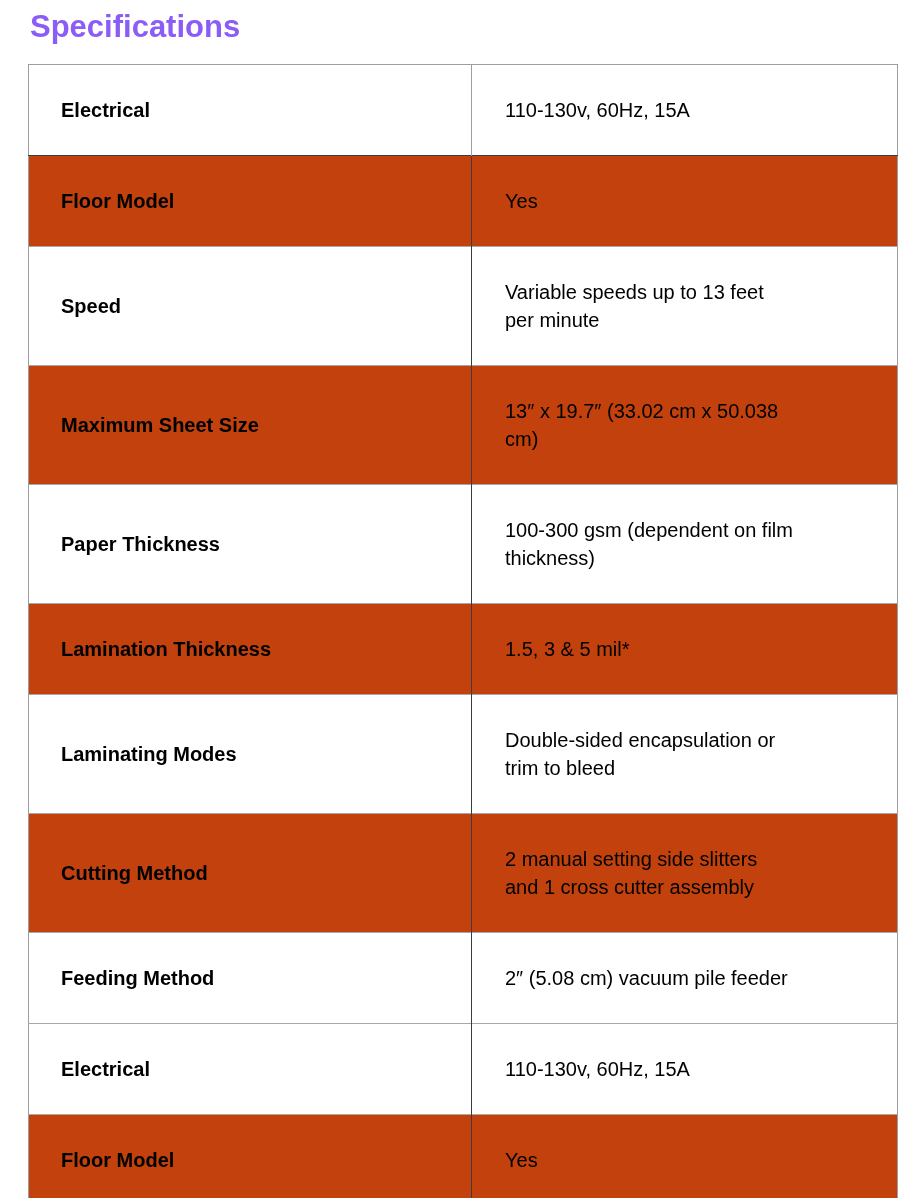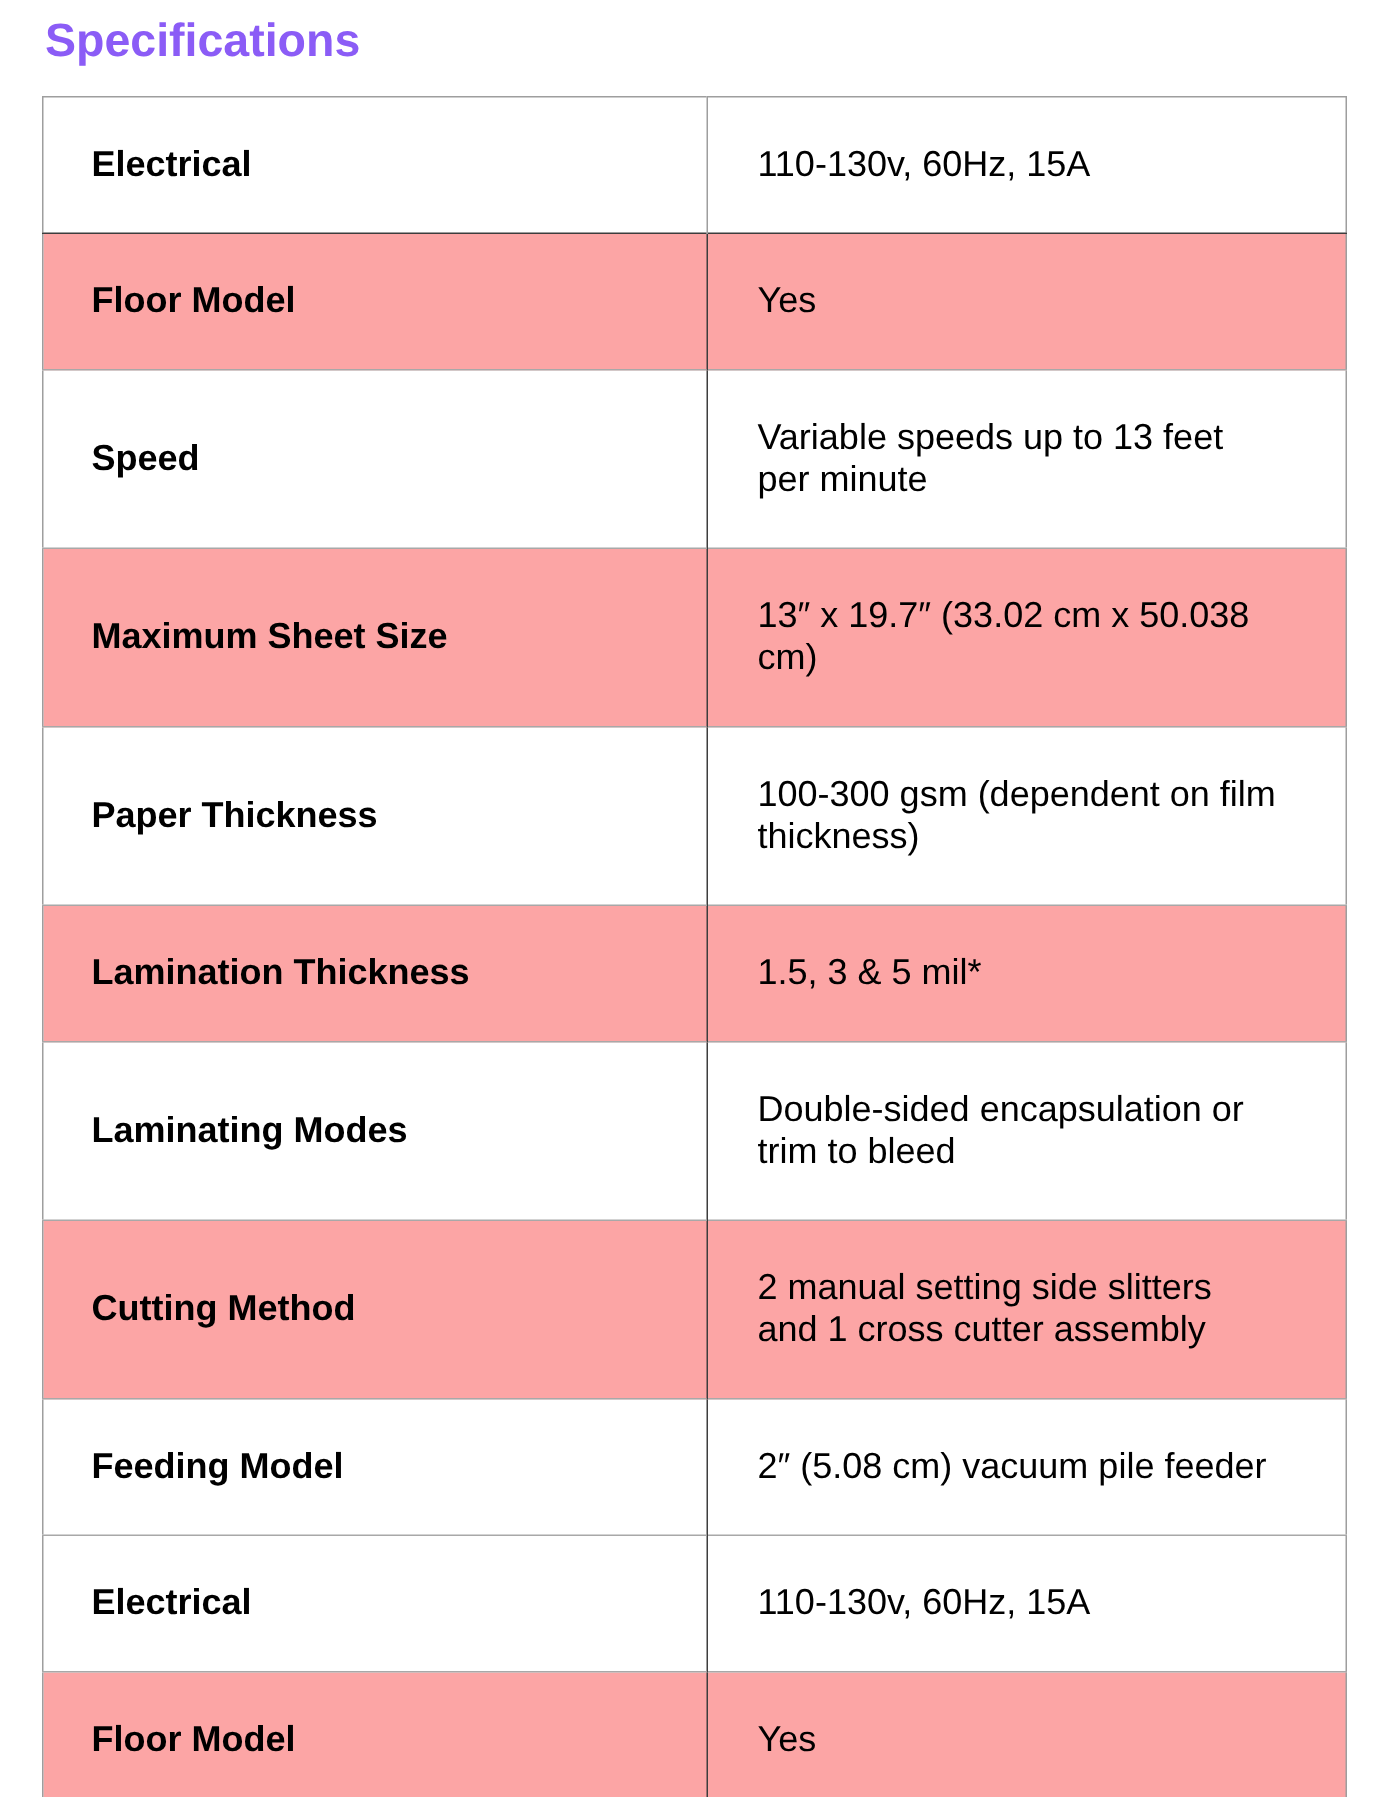--- a/index.html
+++ b/index.html
@@ -28,36 +28,36 @@
     border-collapse: collapse;
     table-layout: fixed;
     width: 869px;
     border: 1px solid #9e9e9e;
   }
   col.label-col  { width: 443px; }
   col.value-col  { width: 426px; }
 
   td {
     vertical-align: middle;
-    font-size: 24px;
+    font-size: 20px;
     line-height: 28px;
     height: 28px; 
     border-top: 1px solid #a8a8a8;
   }
   td.label-cell {
     font-weight: bold;
     padding: 31px 20px 31px 32px;
   }
   td.value-cell {
     padding: 31px 36px 31px 33px;
     border-left: 1px solid #3d3d3d;
     white-space: pre-line;
     margin-top: 31px;
   }
-  tr.shaded td { background: #fca5a5; }
+  tr.shaded td { background: #c2410c; }
   tr.plain  td { background: #ffffff; }
 
   
   tbody tr:first-child td            { border-top: none; }
   tbody tr:first-child td.value-cell { border-left-color: #9e9e9e; }
   tbody tr:nth-child(2) td           { border-top-color: #3d3d3d; }
 </style>
 </head>
 <body>
 
@@ -101,21 +101,21 @@
           <td class="label-cell">Laminating Modes</td>
           <td class="value-cell">Double-sided encapsulation or
 trim to bleed</td>
         </tr>
         <tr class="shaded">
           <td class="label-cell">Cutting Method</td>
           <td class="value-cell">2 manual setting side slitters
 and 1 cross cutter assembly</td>
         </tr>
         <tr class="plain">
-          <td class="label-cell">Feeding Model</td>
+          <td class="label-cell">Feeding Method</td>
           <td class="value-cell">2″ (5.08 cm) vacuum pile feeder</td>
         </tr>
         <tr class="plain">
           <td class="label-cell">Electrical</td>
           <td class="value-cell">110-130v, 60Hz, 15A</td>
         </tr>
         <tr class="shaded">
           <td class="label-cell">Floor Model</td>
           <td class="value-cell">Yes</td>
         </tr>

